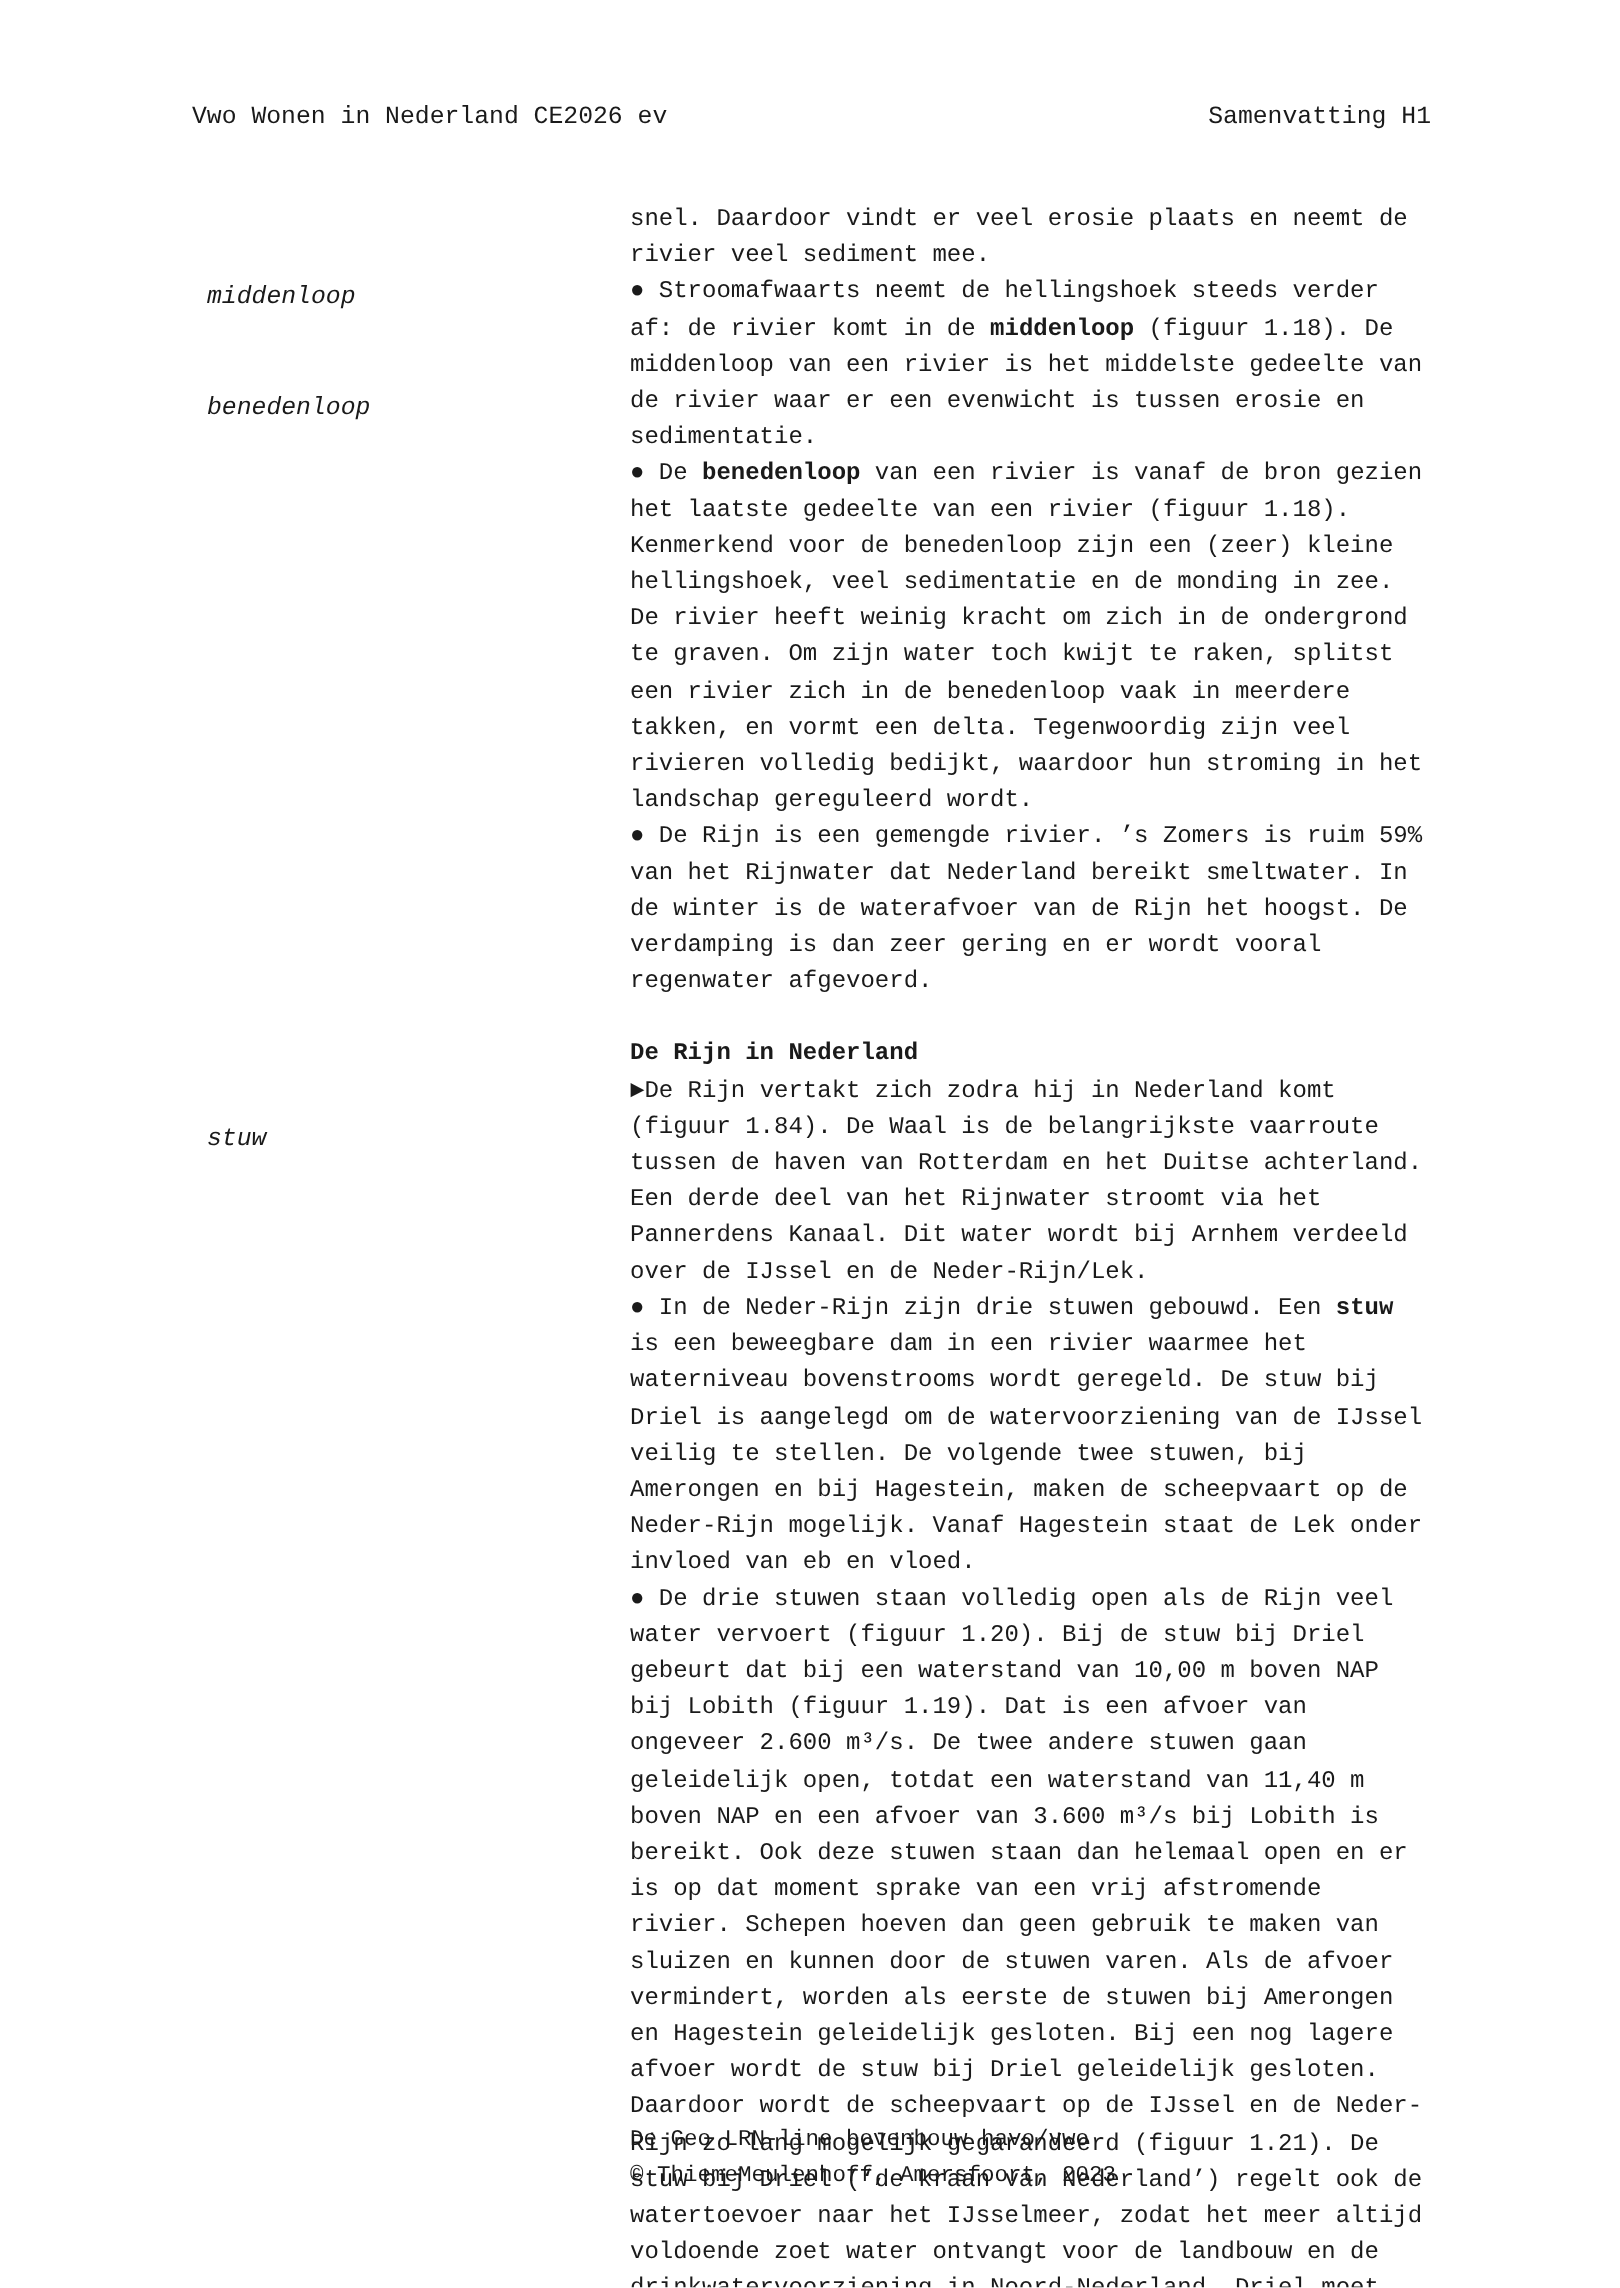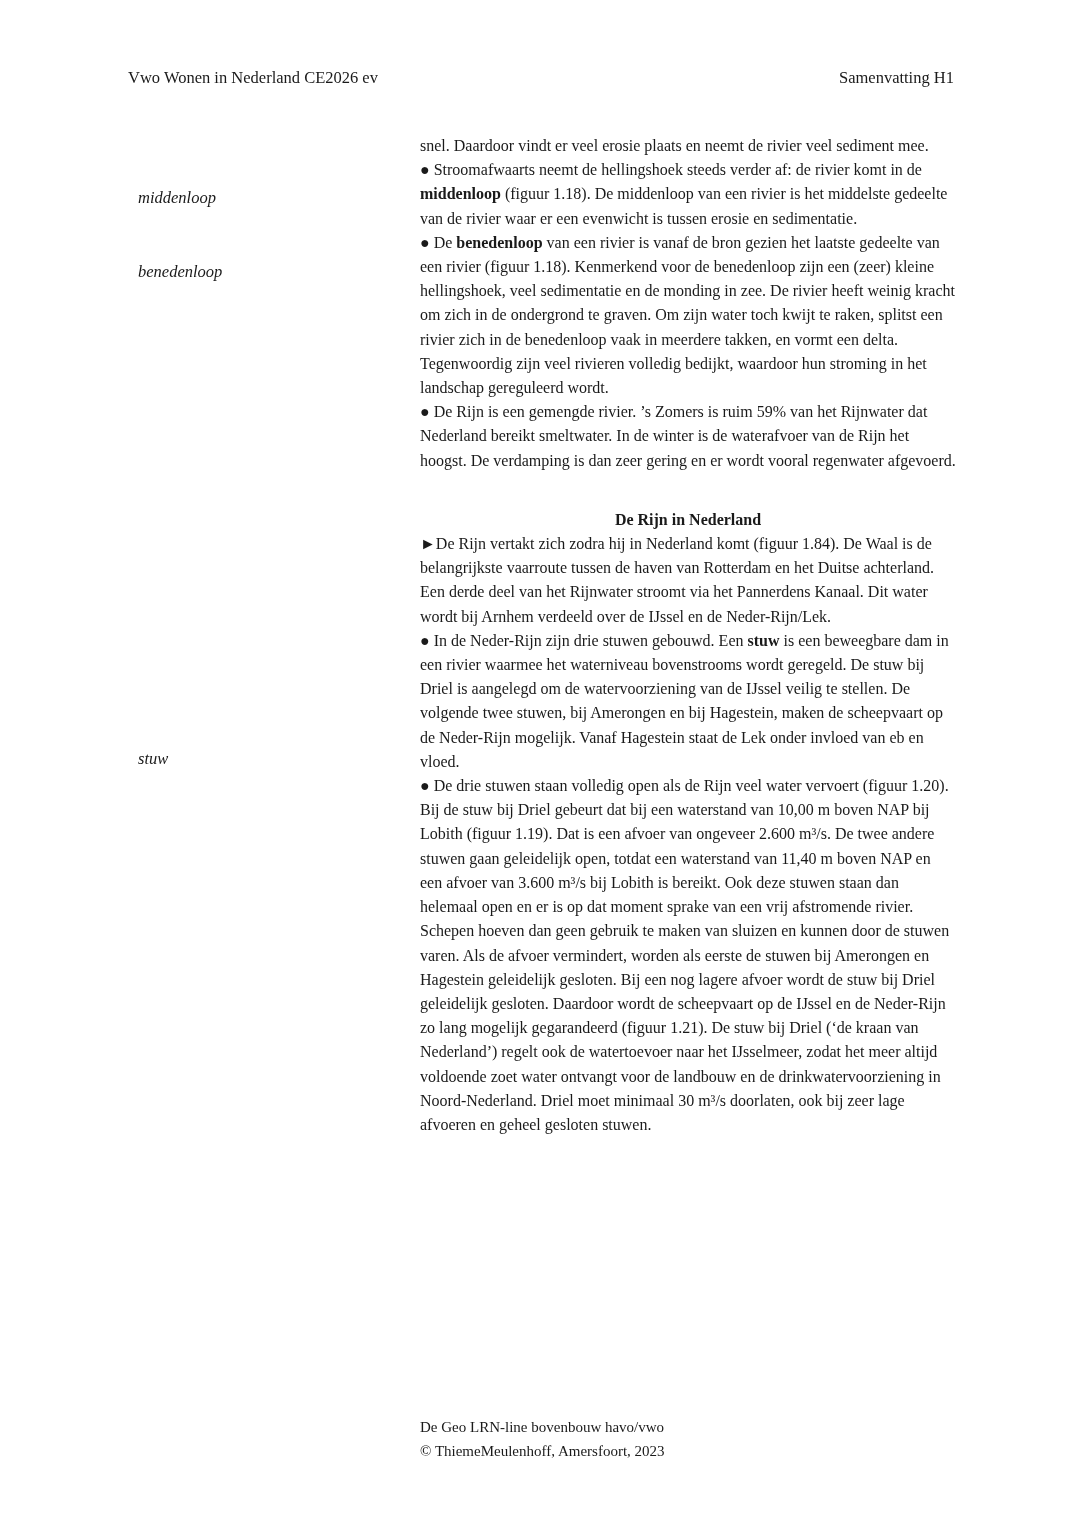--- a/index.html
+++ b/index.html
@@ -1,21 +1,21 @@
 <!DOCTYPE html>
 <html><head>
 <meta charset="utf-8">
 <style>
   html, body { margin: 0; padding: 0; background: #ffffff; }
   .page {
     position: relative;
     width: 1080px;
     height: 1525px;
     background: #ffffff;
-    font-family: Liberation Serif, serif;
+    font-family: Liberation Mono, monospace;
     color: #1a1a1a;
     overflow: hidden;
   }
   .header {
     position: absolute;
     top: 67px;
     left: 128px;
     width: 826px;
     display: flex;
     justify-content: space-between;
@@ -24,21 +24,21 @@
   }
   .main-text {
     position: absolute;
     top: 134px;
     left: 420px;
     width: 536px;
     font-size: 16px;
     line-height: 24.2px;
   }
   .main-text p { margin: 0; }
-  .main-text p.heading { margin-top: 35px; font-weight: bold; text-align: center; }
+  .main-text p.heading { margin-top: 24px; font-weight: bold; }
   .bold { font-weight: bold; }
   .marker { letter-spacing: 0; }
   .margin-note {
     position: absolute;
     left: 138px;
     font-size: 16.5px;
     font-style: italic;
     line-height: 22px;
   }
   .footer {

